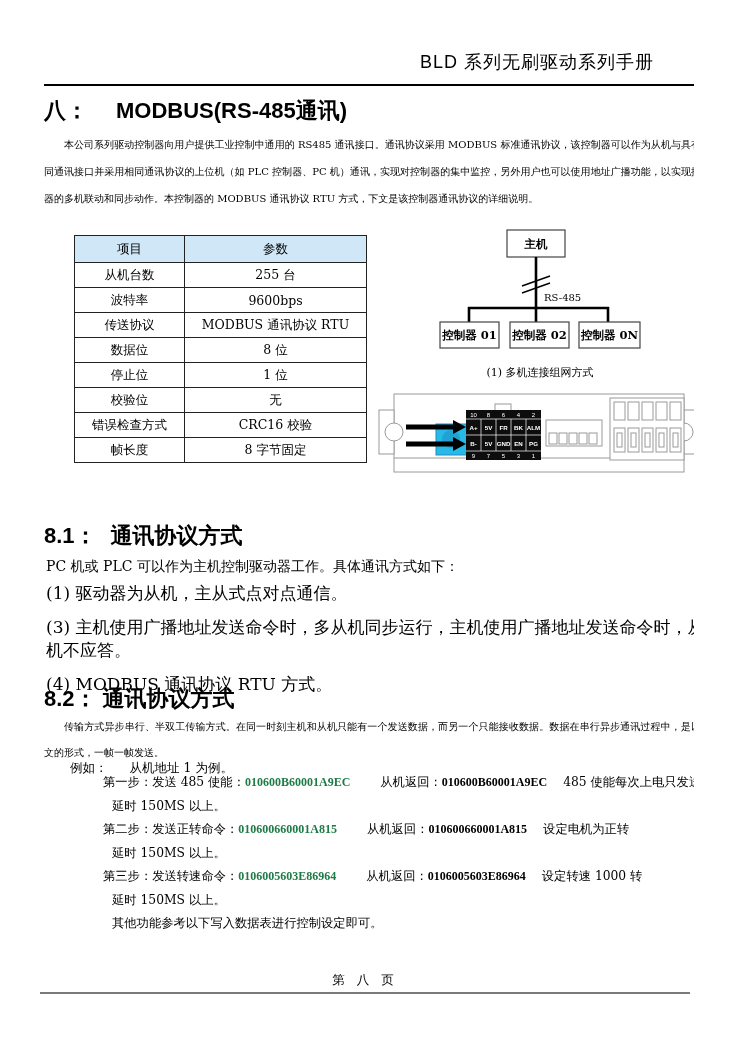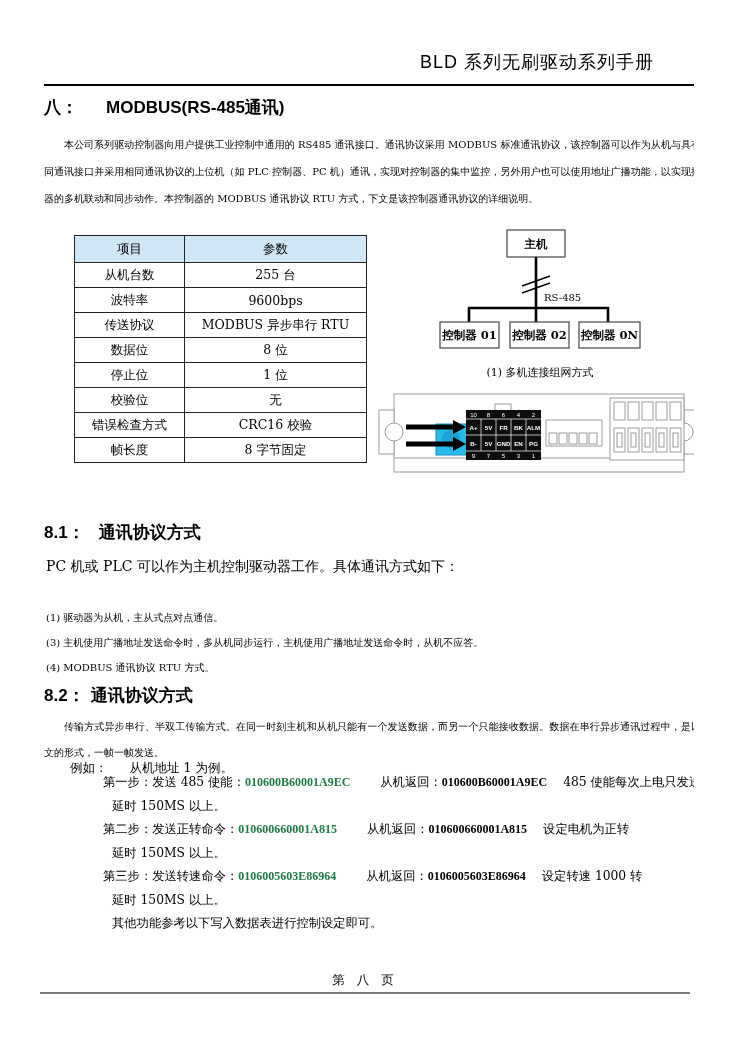--- a/index.html
+++ b/index.html
@@ -4,21 +4,21 @@
 <style>
   html,body{margin:0;padding:0;background:#ffffff;}
   .page{position:relative;width:694px;height:1060px;background:#fff;overflow:hidden;
         font-family:"DejaVu Serif","Liberation Serif",serif;color:#000;}
   
   .hdr-title{position:absolute;top:50px;right:40px;font-size:18px;letter-spacing:1px;
              font-family:"Liberation Sans",sans-serif;}
   .hdr-rule{position:absolute;top:84px;left:44px;width:667px;height:0;border-top:2px solid #000;}
   
   .sec-title{position:absolute;left:44px;font-family:"Liberation Sans",sans-serif;
-             font-weight:bold;font-size:17px;}
+             font-weight:bold;font-size:22px;}
   .t8{top:96px;}
   .t8 .num{margin-right:28px;}
   .t81{top:521px;}
   .t81 .num{margin-right:14px;}
   .t82{top:684px;}
   .t82 .num{margin-right:6px;}
   
   .para{position:absolute;left:44px;width:667px;font-size:10px;text-align:justify;}
   .intro{top:131px;line-height:27px;text-indent:2em;}
   .p82{top:714px;line-height:26px;text-indent:2em;}
@@ -36,21 +36,21 @@
   .net-box-label{font-size:11.5px;font-weight:bold;}
   .net-caption{font-size:11px;}
   .rs-label{font-size:10px;}
   
   .dev-svg{position:absolute;left:378px;top:388px;}
   .dev-svg text{font-family:"Liberation Sans",sans-serif;fill:#fff;}
   .pin-num{font-size:6px;}
   .pin-lbl{font-size:6.2px;font-weight:bold;}
   
   .lead81{position:absolute;left:46px;top:558px;width:660px;font-size:14px;}
-  .list81{position:absolute;left:46px;top:611px;width:660px;font-size:10px;}
+  .list81{position:absolute;left:46px;top:582px;width:660px;font-size:17px;}
   .list81 .li{margin-bottom:11px;}
   
   .example-line{position:absolute;left:70px;top:760px;font-size:12.5px;}
   .example-line .ex-text{margin-left:22px;}
   .steps{position:absolute;left:103px;top:771px;width:625px;font-size:12.3px;line-height:23.5px;}
   .step-line{white-space:nowrap;}
   .code{font-family:Liberation Serif, serif;font-weight:bold;font-size:12px;}
   .code.green{color:#1f7b46;}
   .ret-label{margin-left:30px;}
   .note{margin-left:16px;}
@@ -88,21 +88,21 @@
     <tr>
           <td>从机台数</td>
           <td>255 台</td>
         </tr>
     <tr>
           <td>波特率</td>
           <td>9600bps</td>
         </tr>
     <tr>
           <td>传送协议</td>
-          <td>MODBUS 异步串行 RTU</td>
+          <td>MODBUS 通讯协议 RTU</td>
         </tr>
     <tr>
           <td>数据位</td>
           <td>8 位</td>
         </tr>
     <tr>
           <td>停止位</td>
           <td>1 位</td>
         </tr>
     <tr>

